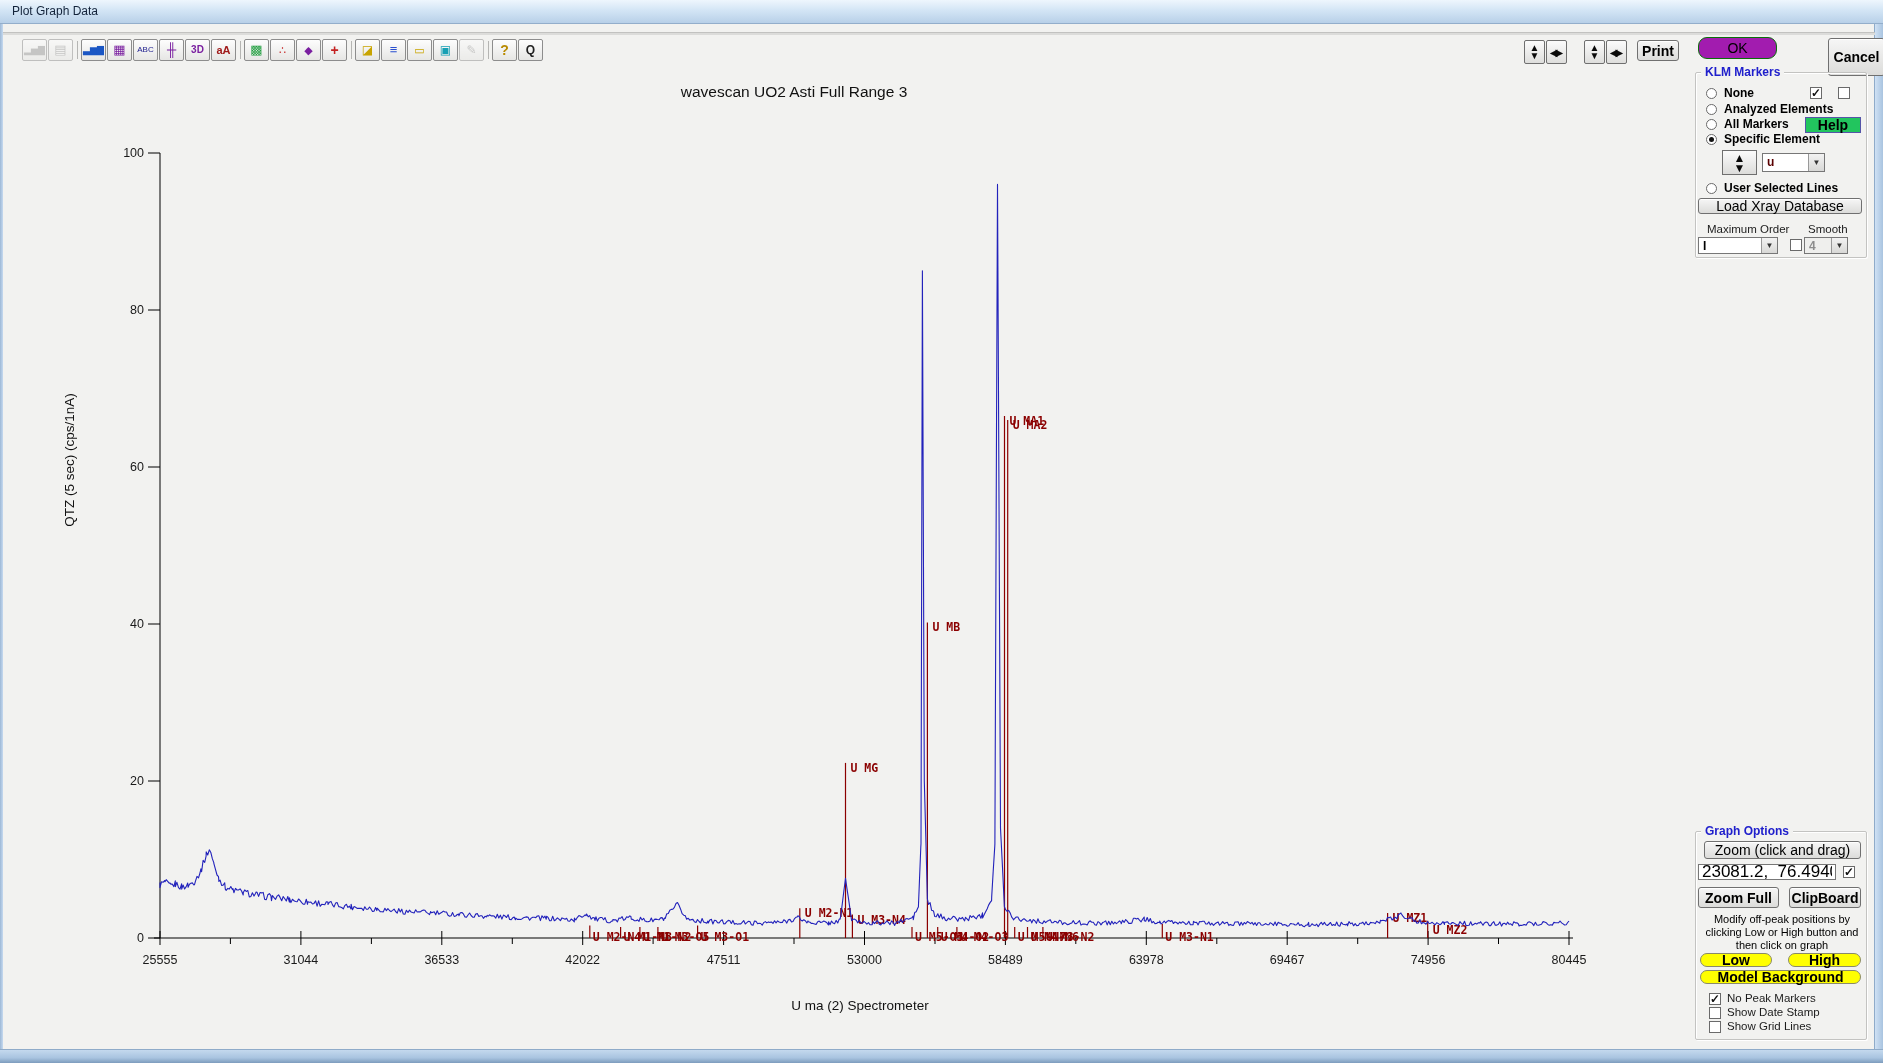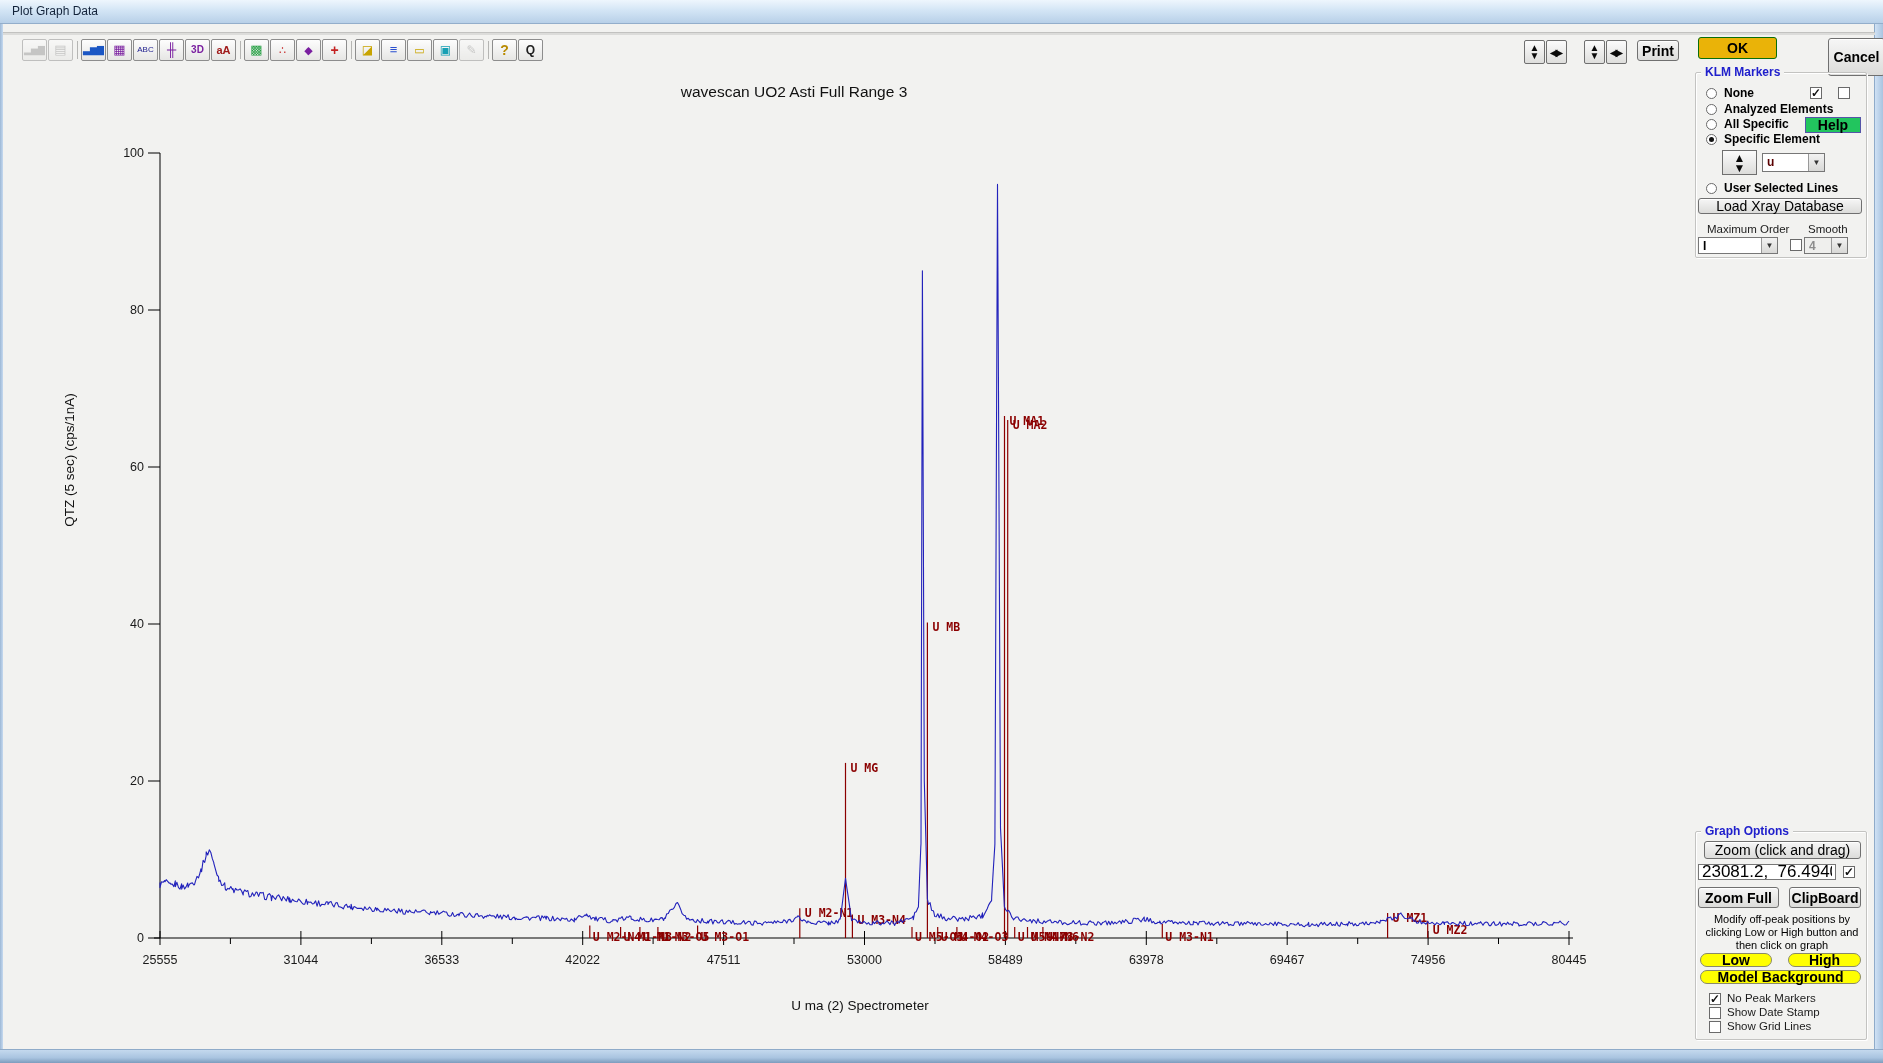--- a/index.html
+++ b/index.html
@@ -25,21 +25,21 @@
   .tbsep:after{content:"";position:absolute;left:3px;top:2px;bottom:2px;width:1px;background:#b5b5b3;}
   .navbtn{position:absolute;width:21px;height:24px;border:1px solid #6f6f6f;background:linear-gradient(180deg,#fbfbfb,#dededc);
     display:flex;align-items:center;justify-content:center;box-sizing:border-box;border-radius:2px;}
   .navbtn .v{display:flex;flex-direction:column;align-items:center;font-size:10px;line-height:8px;color:#0a0a0a;}
   .navbtn .h{font-size:10px;letter-spacing:-2px;color:#0a0a0a;padding-right:2px;}
   
   .btn{position:absolute;border:1px solid #707070;border-radius:3px;background:linear-gradient(180deg,#f6f6f6,#dcdcda);
     font-size:14px;color:#000;display:flex;align-items:center;justify-content:center;box-sizing:border-box;
     box-shadow:inset 0 1px 0 #fff;}
   .btn.bold{font-weight:bold;}
-  .btn.green{background:#eab308;border-color:#0a6e0a;font-weight:bold;box-shadow:none;}
+  .btn.green{background:#a21caf;border-color:#0a6e0a;font-weight:normal;box-shadow:none;border-radius:9px;}
   .btn.violet{background:#22c55e;border-color:#5555a8;font-weight:bold;box-shadow:none;border-radius:0;}
   .btn.yellow{background:#ffff00;border-color:#8a8a6a;font-weight:bold;box-shadow:none;border-radius:7px;}
   .grp{position:absolute;border:1px solid #c3c3c1;border-radius:2px;box-shadow:inset 1px 1px 0 #ffffff,1px 1px 0 #ffffff;box-sizing:border-box;}
   .grp .legend{position:absolute;top:-8px;left:5px;background:#f2f2f0;padding:0 4px;font-size:12px;font-weight:bold;color:#2020cc;white-space:nowrap;}
   .radio{position:absolute;width:11px;height:11px;border:1px solid #6a6a6a;border-radius:50%;background:#fff;box-sizing:border-box;}
   .radio.on:after{content:"";position:absolute;left:2px;top:2px;width:5px;height:5px;border-radius:50%;background:#111;}
   .cb{position:absolute;width:12px;height:12px;border:1px solid #6a6a6a;background:#fff;box-sizing:border-box;}
   .cb.on:after{content:"\2713";position:absolute;left:0px;top:-2px;font-size:12px;font-weight:bold;color:#111;}
   .lbl{position:absolute;font-size:12px;font-weight:bold;color:#000;white-space:nowrap;}
   .slbl{position:absolute;font-size:11.5px;color:#1c1c1c;white-space:nowrap;}
@@ -251,21 +251,21 @@
 
       <span class="radio" style="left:10px;top:15px;"></span>
       <span class="lbl" style="left:28px;top:13px;">None</span>
       <span class="cb on" style="left:114px;top:14px;"></span>
       <span class="cb" style="left:142px;top:14px;"></span>
 
       <span class="radio" style="left:10px;top:31px;"></span>
       <span class="lbl" style="left:28px;top:29px;">Analyzed Elements</span>
 
       <span class="radio" style="left:10px;top:46px;"></span>
-      <span class="lbl" style="left:28px;top:44px;">All Specific</span>
+      <span class="lbl" style="left:28px;top:44px;">All Markers</span>
       <div class="btn violet" style="left:109px;top:44px;width:56px;height:16px;">Help</div>
 
       <span class="radio on" style="left:10px;top:61px;"></span>
       <span class="lbl" style="left:28px;top:59px;">Specific Element</span>
 
       <div class="spin" style="left:26px;top:77px;width:35px;height:25px;">
         <span class="v">▲<span>▼</span></span>
       </div>
       <div class="combo" style="left:66px;top:80px;width:63px;height:19px;">
         <span class="val">u</span>

